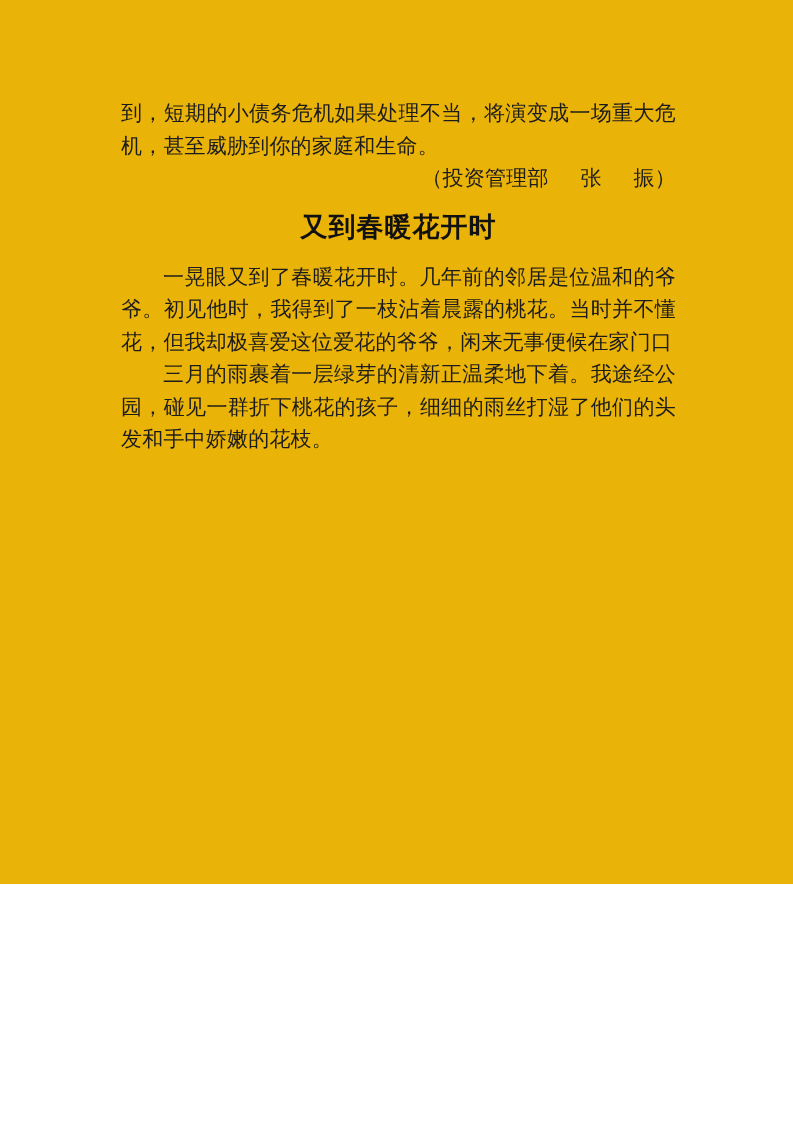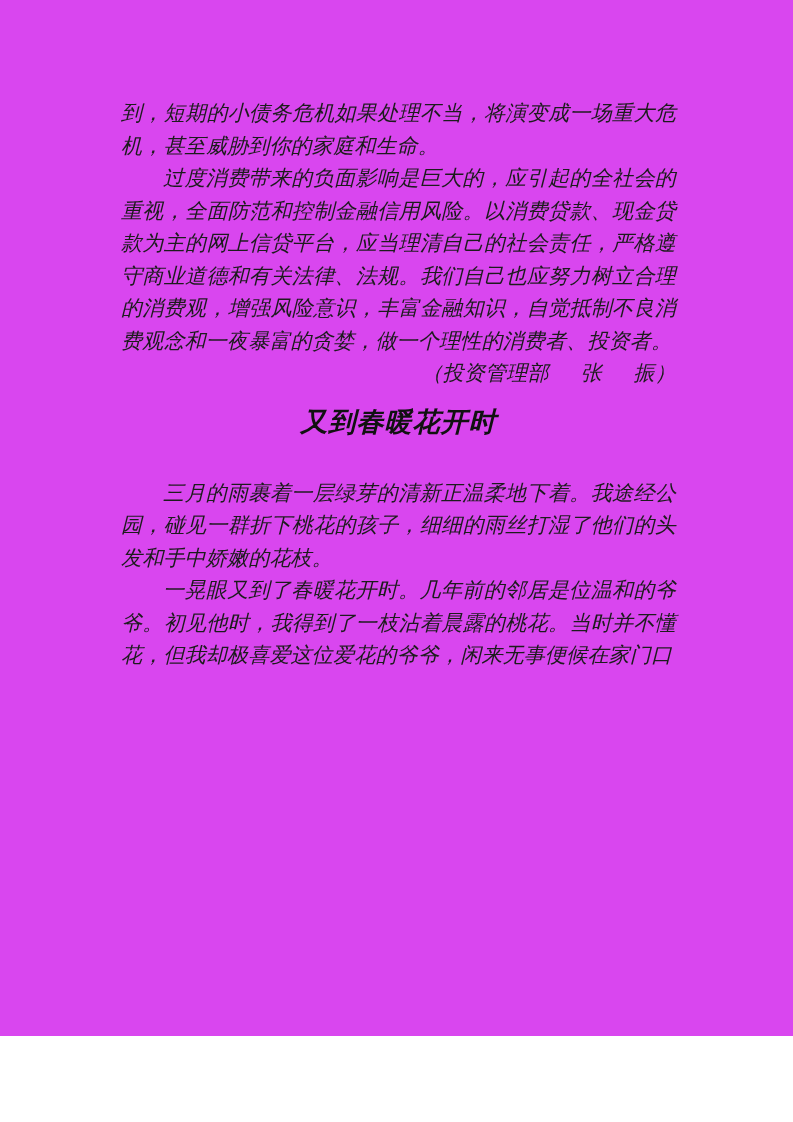--- a/index.html
+++ b/index.html
@@ -4,26 +4,25 @@
 <style>
   * { box-sizing: border-box; }
   html, body {
     margin: 0;
     padding: 0;
     background: #ffffff;
   }
   .page {
     position: relative;
     width: 793px;
-    height: 1036px;
-    background: #d946ef;
+    height: 884px;
+    background: #eab308;
     overflow: hidden;
     font-family: "Liberation Serif", "DejaVu Serif", serif;
     color: #1c1c1c;
-    font-style: italic;
   }
   .content {
     position: absolute;
     left: 121px;
     top: 97px;
     width: 555px;
   }
   .para {
     margin: 0;
     font-size: 21px;
@@ -36,21 +35,21 @@
   }
   .para.continuation {
     text-indent: 0;
   }
   .para.signature {
     text-align: center;
     text-align-last: right;
     text-indent: 0;
   }
   .heading {
-    margin: 16px 0 38px 0;
+    margin: 16px 0 17px 0;
     font-family: "Liberation Sans", "DejaVu Sans", sans-serif;
     font-weight: 700;
     font-size: 27px;
     line-height: 33px;
     text-align: center;
     color: #111111;
     letter-spacing: 1px;
   }
   .page-number {
     position: absolute;
@@ -67,26 +66,25 @@
 </head>
 <body>
 
 <div class="page">
   <div class="content">
 
     <p class="para continuation">到，短期的小债务危机如果处理不当，将演变成一场重大危机，甚至威胁到你的家庭和生命。</p>
 
 
 
-    <p class="para">过度消费带来的负面影响是巨大的，应引起的全社会的重视，全面防范和控制金融信用风险。以消费贷款、现金贷款为主的网上信贷平台，应当理清自己的社会责任，严格遵守商业道德和有关法律、法规。我们自己也应努力树立合理的消费观，增强风险意识，丰富金融知识，自觉抵制不良消费观念和一夜暴富的贪婪，做一个理性的消费者、投资者。</p>
 
     <p class="para signature">（投资管理部　 张　 振）</p>
 
     <h1 class="heading">又到春暖花开时</h1>
 
+    <p class="para">一晃眼又到了春暖花开时。几年前的邻居是位温和的爷爷。初见他时，我得到了一枝沾着晨露的桃花。当时并不懂花，但我却极喜爱这位爱花的爷爷，闲来无事便候在家门口</p>
+
     <p class="para">三月的雨裹着一层绿芽的清新正温柔地下着。我途经公园，碰见一群折下桃花的孩子，细细的雨丝打湿了他们的头发和手中娇嫩的花枝。</p>
-
-    <p class="para">一晃眼又到了春暖花开时。几年前的邻居是位温和的爷爷。初见他时，我得到了一枝沾着晨露的桃花。当时并不懂花，但我却极喜爱这位爱花的爷爷，闲来无事便候在家门口</p>
 
   </div>
 
   <div class="page-number">10</div>
 </div>
 
 </body></html>

